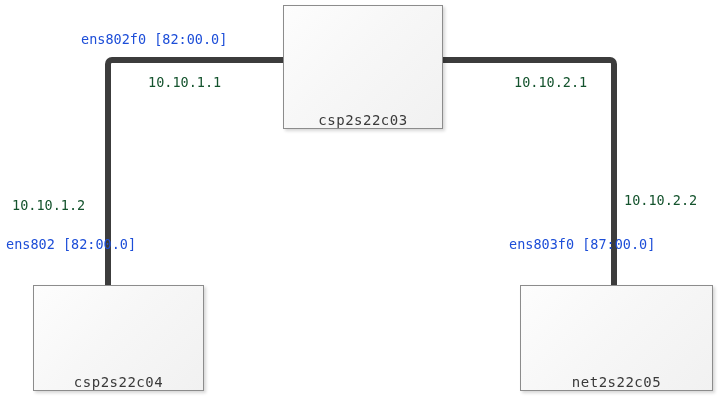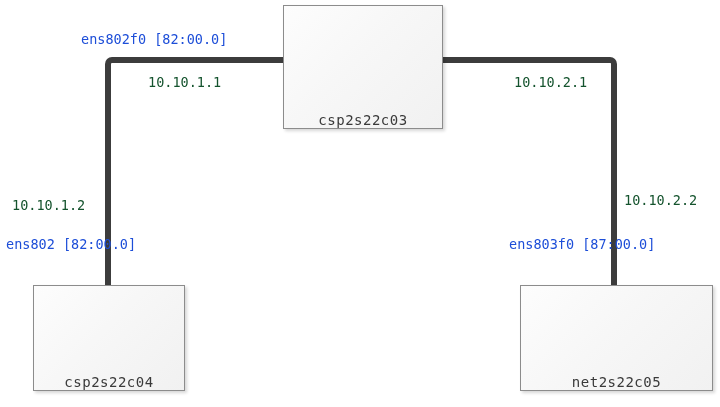--- a/index.html
+++ b/index.html
@@ -32,21 +32,21 @@
   .node-label {
     font-family: "DejaVu Sans Mono", "Liberation Mono", monospace;
     font-size: 14px;
     color: #3a3a3a;
     letter-spacing: 0.5px;
     white-space: nowrap;
     user-select: none;
   }
 
   #node-core  { left: 283px; top: 5px;   width: 160px; height: 124px; }
-  #node-left  { left: 33px;  top: 285px; width: 152px; height: 106px; }
+  #node-left  { left: 33px;  top: 285px; width: 171px; height: 106px; }
   #node-right { left: 520px; top: 285px; width: 193px; height: 106px; }
 
   
   .link {
     position: absolute;
     border-color: #3c3c3c;
     border-style: solid;
     background: transparent;
     z-index: 1;
   }

